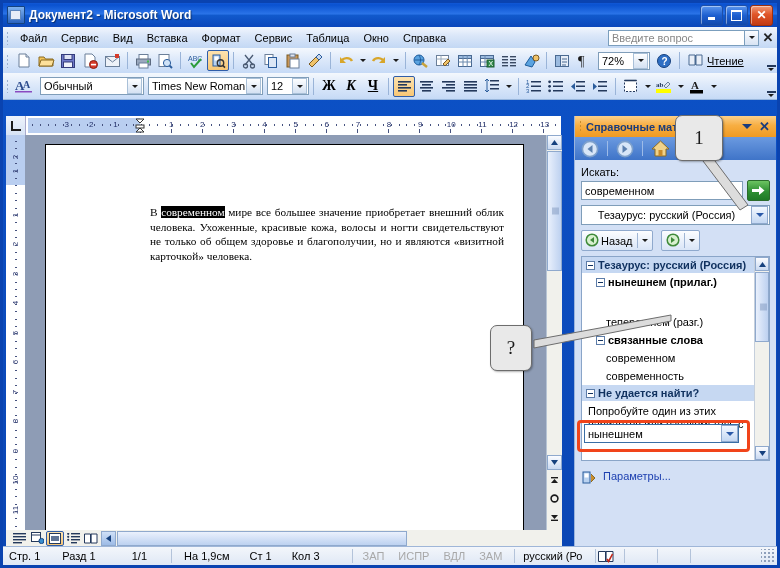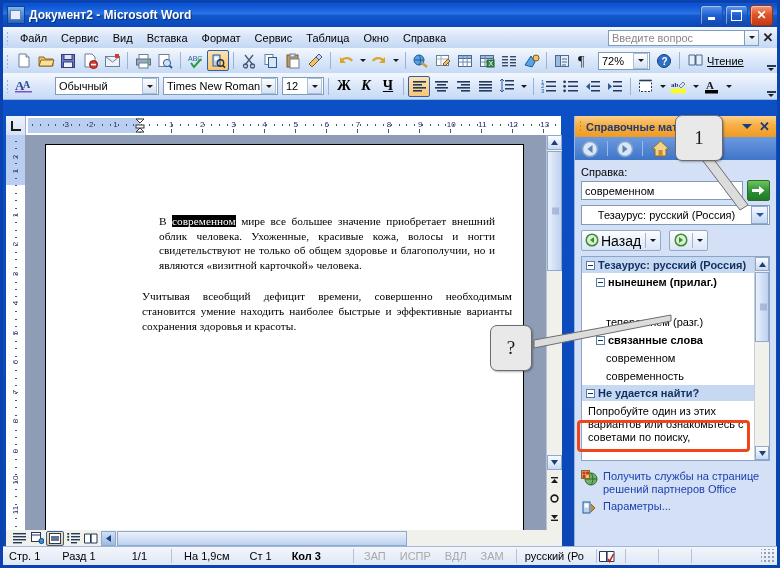--- a/index.html
+++ b/index.html
@@ -253,21 +253,21 @@
     width:17px;height:18px;margin-right:1px;
     background:linear-gradient(180deg,#f3f8ff,#c3d7f2);
     border:1px solid #8fa9cd;display:flex;align-items:center;justify-content:center;box-sizing:border-box;
   }
   .caret-blue{width:0;height:0;border-left:4px solid transparent;border-right:4px solid transparent;border-top:4px solid #2a59a8;}
   .backrow{margin-top:5px;display:flex;align-items:center;gap:8px;}
   .btngroup{
     height:21px;background:linear-gradient(180deg,#fcfdff,#d9e5f7);
     border:1px solid #8fa9cd;border-radius:2px;display:flex;align-items:center;box-sizing:border-box;
   }
-  .btngroup .lab{font-size:14px;padding:0 4px 0 2px;white-space:nowrap;}
+  .btngroup .lab{font-size:11px;padding:0 4px 0 2px;white-space:nowrap;}
   .btngroup .gsep{width:1px;height:15px;background:#9fb5d4;}
   .btngroup .arr{width:14px;display:flex;align-items:center;justify-content:center;}
 
   .results{
     margin-top:5px;height:205px;background:#fff;border:1px solid #8aa5c8;
     box-sizing:border-box;position:relative;overflow:hidden;
   }
   .res-inner{position:absolute;left:0;top:0;right:15px;bottom:0;overflow:hidden;}
   .grp-head{
     background:#c6d8f2;padding:2px 2px 2px 4px;display:flex;gap:3px;align-items:flex-start;
@@ -570,21 +570,21 @@
 
   <div class="toolbar tb2">
     <div class="grip"></div>
     <div class="ico">
       <svg width="18" height="16">
           <text x="0" y="12" font-size="13" fill="#2a4a8c" font-family="Liberation Serif" font-weight="bold">A</text>
           <text x="8" y="10" font-size="10" fill="#2a4a8c" font-family="Liberation Serif" font-weight="bold">A</text>
           <rect x="0" y="13" width="17" height="1.5" fill="#8a4ac0"></rect>
         </svg>
       </div>
-    <div class="combo stylebox" style="margin-left:20px;">
+    <div class="combo stylebox" style="margin-left:5px;">
       <div class="val">Обычный</div>
       <div class="btn">
           <div class="caret-dn"></div>
         </div>
     </div>
     <div class="combo fontbox" style="margin-left:4px;">
       <div class="val">Times New Roman</div>
       <div class="btn">
           <div class="caret-dn"></div>
         </div>
@@ -918,22 +918,21 @@
       <div class="vdot" style="top: 361.2px;"></div>
       <div class="vdot" style="top: 368.6px;"></div>
       <div class="vdot" style="top: 376px;"></div>
       <div class="vdot" style="top: 383.4px;"></div>
       <div class="vdot" style="top: 390.8px;"></div>
     </div>
 
   <div class="docarea">
     <div class="page">
       <div class="doctext">
-        <p style="margin:17px;"><span>В </span><span class="hl">современном</span><span> мире все большее значение приобретает внешний облик человека. Ухоженные, красивые кожа, волосы и ногти свидетельствуют не только об общем здоровье и благополучии, но и являются «визитной карточкой» человека.</span></p>
-        <p style="margin:0;">Учитывая всеобщий дефицит времени, совершенно необходимым становится умение находить наиболее быстрые и эффективные варианты сохранения здоровья и красоты.</p>
+        <p style="margin:8px;"><span>В </span><span class="hl">современном</span><span> мире все большее значение приобретает внешний облик человека. Ухоженные, красивые кожа, волосы и ногти свидетельствуют не только об общем здоровье и благополучии, но и являются «визитной карточкой» человека.</span></p>
       </div>
     </div>
   </div>
 
   <div class="vscroll">
     <div class="sb-arrow" style="position:absolute;top:0;left:0;">
       <svg width="7" height="5">
           <path d="M3.5 0L7 5H0z" fill="#16417e"></path>
         </svg>
       </div>
@@ -1022,21 +1021,21 @@
     </div>
   </div>
 
   <div class="statusbar">
     <div class="sb-cell">Стр. 1</div>
     <div class="sb-cell" style="padding-left:16px;">Разд 1</div>
     <div class="sb-cell" style="padding-left:30px;">1/1</div>
     <div class="sb-div" style="margin-left:18px;"></div>
     <div class="sb-cell" style="padding-left:12px;text-align:right;">На 1,9см</div>
     <div class="sb-cell" style="padding-left:14px;">Ст 1</div>
-    <div class="sb-cell" style="padding-left:14px;font-weight:bold;">Кол 3</div>
+    <div class="sb-cell" style="padding-left:14px;">Кол 3</div>
     <div class="sb-div" style="margin-left:26px;"></div>
     <div class="sb-cell sb-dim" style="padding-left:10px;">ЗАП</div>
     <div class="sb-cell sb-dim" style="padding-left:8px;">ИСПР</div>
     <div class="sb-cell sb-dim" style="padding-left:8px;">ВДЛ</div>
     <div class="sb-cell sb-dim" style="padding-left:8px;">ЗАМ</div>
     <div class="sb-div" style="margin-left:6px;"></div>
     <div class="sb-cell" style="padding-left:8px;">русский (Ро</div>
     <div class="sb-div" style="margin-left:6px;"></div>
     <div class="book-ico">
       <svg width="16" height="13">
@@ -1079,21 +1078,21 @@
         </div>
       <div class="vsep"></div>
       <div class="nav-ico">
         <svg width="19" height="17">
             <path d="M9.5 1L18 9h-3v7H4V9H1z" fill="#f0d28a" stroke="#8a6a22"></path>
             <rect x="7.5" y="10" width="4" height="6" fill="#c98c2c"></rect>
           </svg>
         </div>
     </div>
     <div class="pane-body">
-      <div class="lbl">Справка:</div>
+      <div class="lbl">Искать:</div>
       <div class="searchrow">
         <div class="search-input">современном</div>
         <div class="go-btn">
           <svg width="15" height="13">
               <path d="M1 5h7V2l5.5 4.5L8 11V8H1z" fill="#fff"></path>
             </svg>
           </div>
       </div>
       <div class="src-select">
         <div class="txt">Тезаурус: русский (Россия)</div>
@@ -1175,45 +1174,36 @@
                 <path d="M3.5 5L0 0h7z" fill="#16417e"></path>
               </svg>
             </div>
         </div>
       </div>
 
       <div class="links">
         <div class="link-row">
           <span class="link-ico">
             <svg width="17" height="16">
-                <circle cx="10" cy="9" r="6" fill="#6fb36a" stroke="#2f6a2c"></circle>
-                <path d="M4 9h12M10 3c2.5 3 2.5 9 0 12" fill="none" stroke="#2f6a2c"></path>
-                <rect x="0.5" y="0.5" width="8" height="8" fill="#f0c36a" stroke="#8a6a22"></rect>
-                <g fill="#c0392b">
-                  <rect x="1.5" y="1.5" width="3" height="3"></rect>
-                  <rect x="5" y="1.5" width="3" height="3"></rect>
-                  <rect x="1.5" y="5" width="3" height="3"></rect>
-                </g>
-              </svg>
-          </span>
-          <span class="link-txt">Получить службы на странице решений партнеров Office</span>
-        </div>
-        <div class="link-row">
-          <span class="link-ico">
-            <svg width="17" height="16">
                 <rect x="2" y="2" width="7" height="11" fill="#b9d2f0" stroke="#2a5c9c"></rect>
                 <rect x="3.5" y="3.5" width="4" height="4" fill="#fff"></rect>
                 <path d="M10 4l4 4-4 4" fill="#c98c2c" stroke="#8a6a22"></path>
               </svg>
           </span>
           <span class="link-txt">Параметры...</span>
         </div>
       </div>
     </div>
 
+    <div class="sel-combo" style="top:308px;">
+      <div class="txt">нынешнем</div>
+      <div class="arr">
+          <div class="caret-blue"></div>
+        </div>
+    </div>
   </div>
 
   <div class="redbox" style="left:574px;top:417px;width:167px;height:26px;"></div>
 
   <svg class="svg-overlay">
     <path d="M706,150 L745,202 L737,207 L700,158 Z" fill="#dcdcdc" stroke="#6d6d6d" stroke-width="1"></path>
     <path d="M531,337 L668,312 L668,318 L531,345 Z" fill="#dcdcdc" stroke="#6d6d6d" stroke-width="1"></path>
   </svg>
 
   <div class="callout" style="left:672px;top:112px;width:46px;height:44px;">

